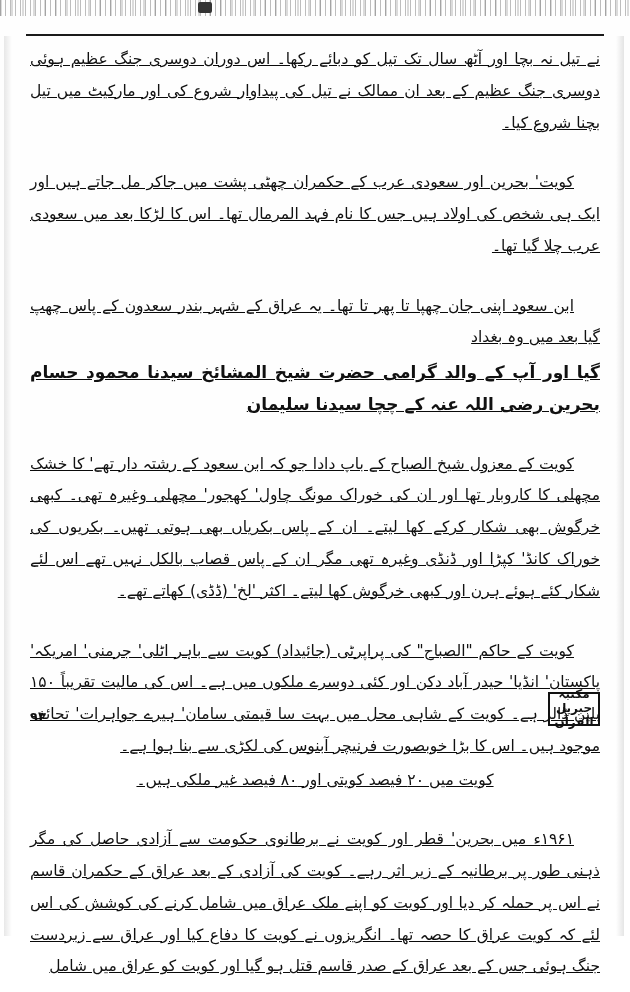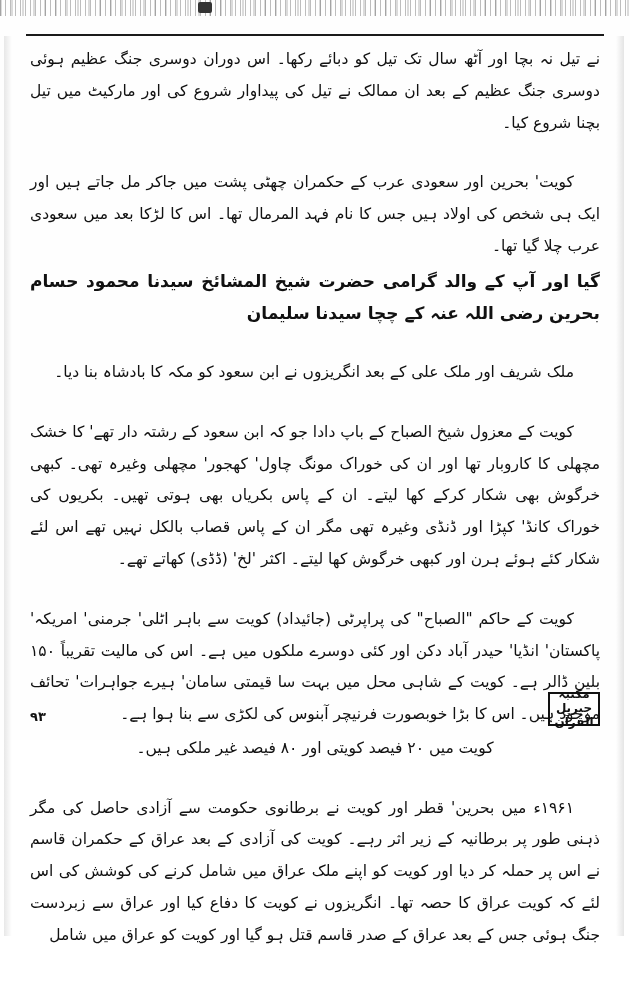--- a/index.html
+++ b/index.html
@@ -15,20 +15,21 @@
     position: relative;
     overflow: hidden;
   }
   .page {
     position: relative;
     width: 630px;
     height: 740px;
     box-sizing: border-box;
     padding: 18px 30px 10px 30px;
     background: #fefefe;
+    text-decoration: underline;
   }
   
   .scan-top {
     position: absolute;
     top: 0;
     left: 0;
     width: 630px;
     height: 16px;
     background:
       repeating-linear-gradient(90deg,
@@ -142,22 +143,22 @@
   </div>
 
   <div class="rule top"></div>
 
   <div class="edge-smudge left"></div>
   <div class="edge-smudge"></div>
 
   <div class="body-text">
     <p>نے تیل نہ بچا اور آٹھ سال تک تیل کو دبائے رکھا۔ اس دوران دوسری جنگ عظیم ہوئی دوسری جنگ عظیم کے بعد ان ممالک نے تیل کی پیداوار شروع کی اور مارکیٹ میں تیل بچنا شروع کیا۔</p>
     <p class="indent-head">کویت' بحرین اور سعودی عرب کے حکمران چھٹی پشت میں جاکر مل جاتے ہیں اور ایک ہی شخص کی اولاد ہیں جس کا نام فہد المرمال تھا۔ اس کا لڑکا بعد میں سعودی عرب چلا گیا تھا۔</p>
+    <p class="indent-head">ابن سعود اپنی جان چھپا تا پھر تا تھا۔ یہ عراق کے شہر بندر سعدون کے پاس چھپ گیا بعد میں وہ بغداد</p>
     <p class="big">گیا اور آپ کے والد گرامی حضرت شیخ المشائخ سیدنا محمود حسام بحرین رضی اللہ عنہ کے چچا سیدنا سلیمان</p>
-    <p class="indent-head">ملک شریف اور ملک علی کے بعد انگریزوں نے ابن سعود کو مکہ کا بادشاہ بنا دیا۔</p>
     <p class="indent-head">کویت کے معزول شیخ الصباح کے باپ دادا جو کہ ابن سعود کے رشتہ دار تھے' کا خشک مچھلی کا کاروبار تھا اور ان کی خوراک مونگ چاول' کھجور' مچھلی وغیرہ تھی۔ کبھی خرگوش بھی شکار کرکے کھا لیتے۔ ان کے پاس بکریاں بھی ہوتی تھیں۔ بکریوں کی خوراک کانڈ' کپڑا اور ڈنڈی وغیرہ تھی مگر ان کے پاس قصاب بالکل نہیں تھے اس لئے شکار کئے ہوئے ہرن اور کبھی خرگوش کھا لیتے۔ اکثر 'لخ' (ڈڈی) کھاتے تھے۔</p>
     <p class="indent-head">کویت کے حاکم "الصباح" کی پراپرٹی (جائیداد) کویت سے باہر اٹلی' جرمنی' امریکہ' پاکستان' انڈیا' حیدر آباد دکن اور کئی دوسرے ملکوں میں ہے۔ اس کی مالیت تقریباً ۱۵۰ بلین ڈالر ہے۔ کویت کے شاہی محل میں بہت سا قیمتی سامان' ہیرے جواہرات' تحائف موجود ہیں۔ اس کا بڑا خوبصورت فرنیچر آبنوس کی لکڑی سے بنا ہوا ہے۔</p>
     <p class="center-line">کویت میں ۲۰ فیصد کویتی اور ۸۰ فیصد غیر ملکی ہیں۔</p>
     <p class="indent-head">۱۹۶۱ء میں بحرین' قطر اور کویت نے برطانوی حکومت سے آزادی حاصل کی مگر ذہنی طور پر برطانیہ کے زیر اثر رہے۔ کویت کی آزادی کے بعد عراق کے حکمران قاسم نے اس پر حملہ کر دیا اور کویت کو اپنے ملک عراق میں شامل کرنے کی کوشش کی اس لئے کہ کویت عراق کا حصہ تھا۔ انگریزوں نے کویت کا دفاع کیا اور عراق سے زبردست جنگ ہوئی جس کے بعد عراق کے صدر قاسم قتل ہو گیا اور کویت کو عراق میں شامل</p>
   </div>
 
   <div class="footer">
     <div class="page-number">۹۳</div>
     <div class="stamp">مکتبہ جبریل القرآن</div>
   </div>

